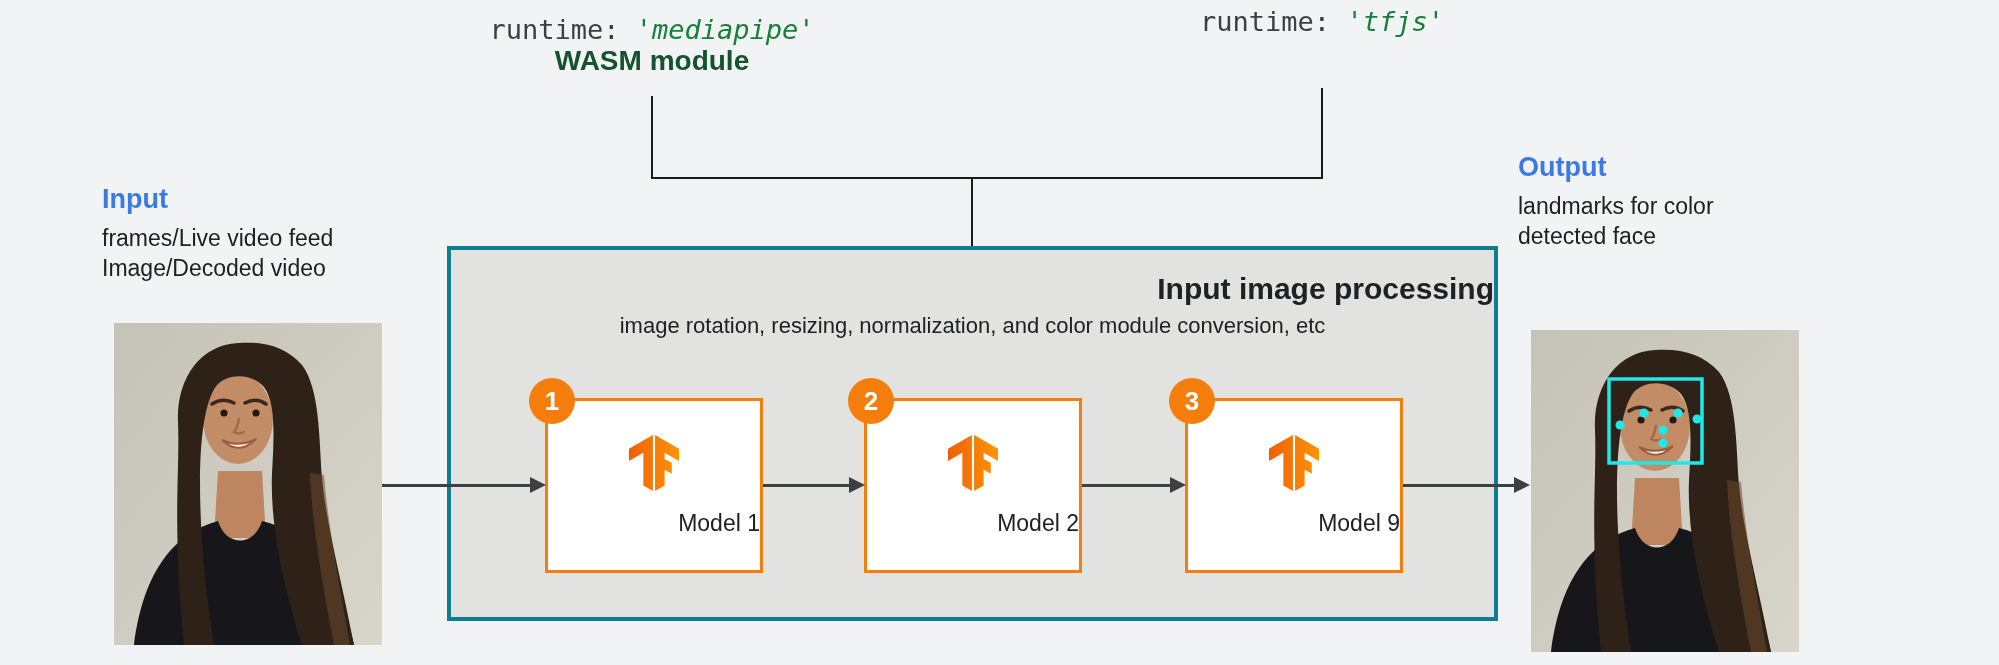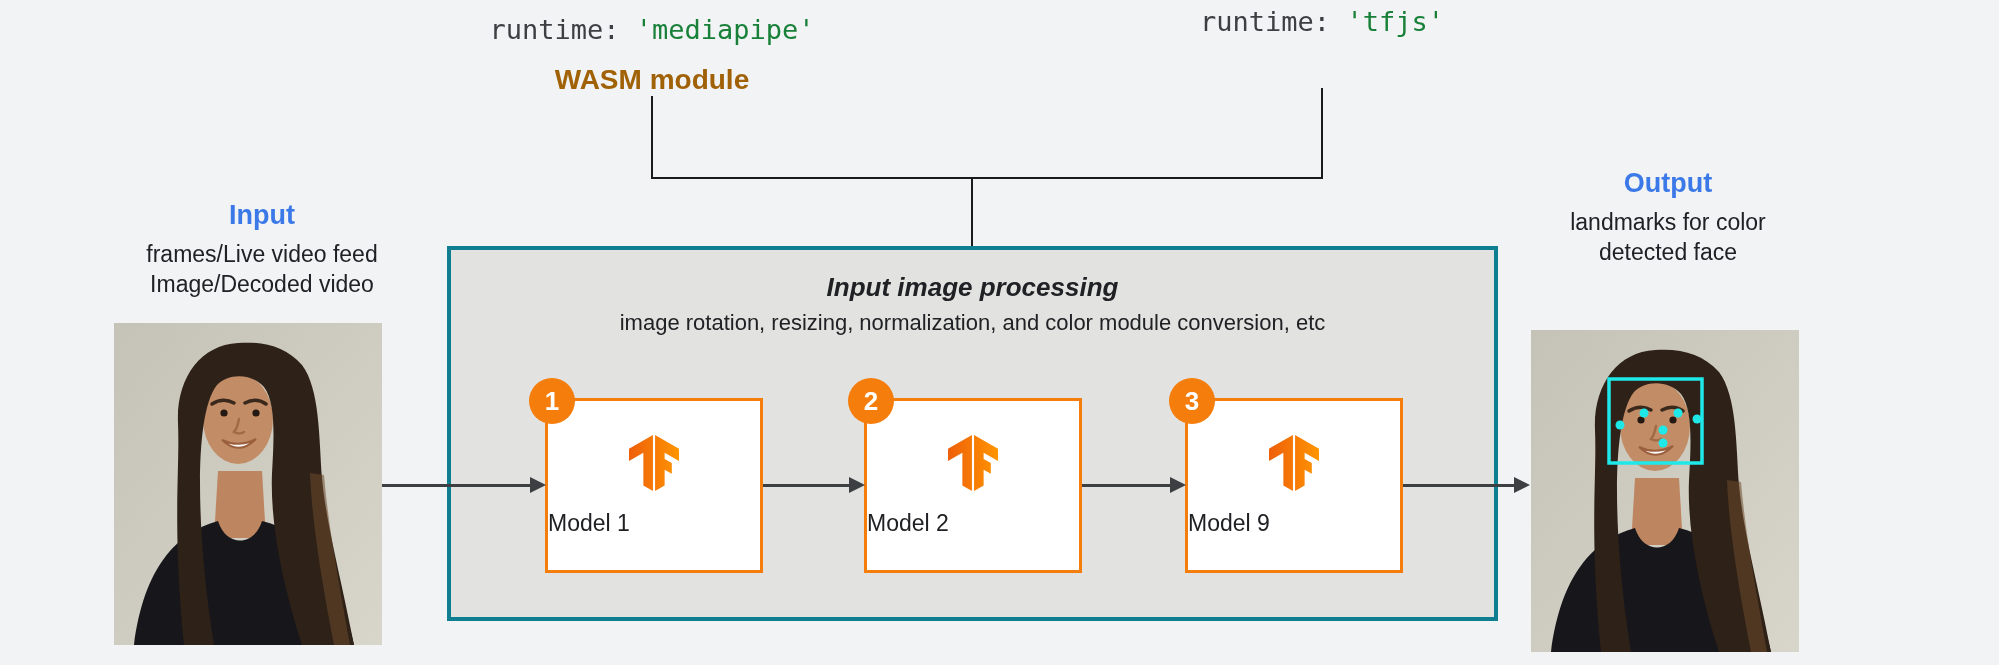--- a/index.html
+++ b/index.html
@@ -3,47 +3,47 @@
 <meta charset="utf-8">
 <style>
   html,body{margin:0;padding:0;background:#f1f3f4;}
   .canvas{
     position:relative;width:1999px;height:665px;background:#f1f3f4;
     font-family:"Liberation Sans",sans-serif;overflow:hidden;color:#202124;
   }
   
   .runtime{position:absolute;width:440px;text-align:center;}
   .code-line{font-family:"DejaVu Sans Mono",monospace;font-size:27px;color:#3c4043;white-space:pre;}
-  .code-val{color:#188038;}
-  .runtime-sub{font-size:28px;font-weight:bold;color:#a16207;margin-top:19px;}
+  .code-val{color:#188038;font-style:italic;}
+  .runtime-sub{font-size:28px;font-weight:bold;color:#14532d;margin-top:0;}
   
   .cline{position:absolute;background:#1b1b1b;}
   
-  .io{position:absolute;text-align:center;margin-top:16px;}
+  .io{position:absolute;}
   .io-title{font-size:27px;font-weight:bold;color:#3b78e8;margin-bottom:8px;}
   .io-line{font-size:23px;color:#202124;line-height:30px;}
   
   .procbox{
     position:absolute;left:447px;top:246px;width:1051px;height:375px;
     background:#e2e2e1;border:4px solid #0e7e90;box-sizing:border-box;
   }
-  .proc-title{font-size:26px;font-weight:bold;text-align:center;margin-top:22px;font-style:italic;}
+  .proc-title{font-size:30px;font-weight:bold;text-align:right;margin-top:22px;}
   .proc-sub{font-size:22px;text-align:center;margin-top:7px;}
   
   .model{
     position:absolute;width:218px;height:175px;background:#ffffff;
     border:3px solid #f57d0b;box-sizing:border-box;
   }
   .badge{
     position:absolute;left:-19px;top:-23px;width:46px;height:46px;border-radius:50%;
     background:#f57d0b;color:#ffffff;font-weight:bold;font-size:26px;
     display:flex;align-items:center;justify-content:center;
   }
   .tf-logo{position:absolute;left:50%;transform:translateX(-50%);top:32px;}
-  .model-label{position:absolute;left:0;bottom:33px;width:100%;text-align:left;font-size:23px;}
+  .model-label{position:absolute;left:0;bottom:33px;width:100%;text-align:right;font-size:23px;}
   
   .arrow-line{position:absolute;height:3px;background:#3c4043;}
   .arrow-head{
     position:absolute;width:0;height:0;
     border-left:16px solid #3c4043;border-top:8px solid transparent;border-bottom:8px solid transparent;
   }
   
   .photo{position:absolute;width:268px;height:322px;display:block;}
 </style>
 </head>
@@ -96,21 +96,21 @@
 
   <div class="runtime" style="left:1102px;top:6px;">
     <div class="code-line"><span>runtime: </span><span class="code-val">'tfjs'</span></div>
   </div>
 
   <div class="cline" style="left:651px;top:96px;width:2px;height:81px;"></div>
   <div class="cline" style="left:1321px;top:88px;width:2px;height:89px;"></div>
   <div class="cline" style="left:651px;top:177px;width:672px;height:2px;"></div>
   <div class="cline" style="left:971px;top:179px;width:2px;height:67px;"></div>
 
-  <div class="io" style="left:112px;top:184px;width:300px;">
+  <div class="io" style="left:102px;top:184px;width:300px;">
     <div class="io-title">Input</div>
     <div class="io-line">frames/Live video feed</div>
     <div class="io-line">Image/Decoded video</div>
   </div>
 
   <div class="io" style="left:1518px;top:152px;width:300px;">
     <div class="io-title">Output</div>
     <div class="io-line">landmarks for color</div>
     <div class="io-line">detected face</div>
   </div>

